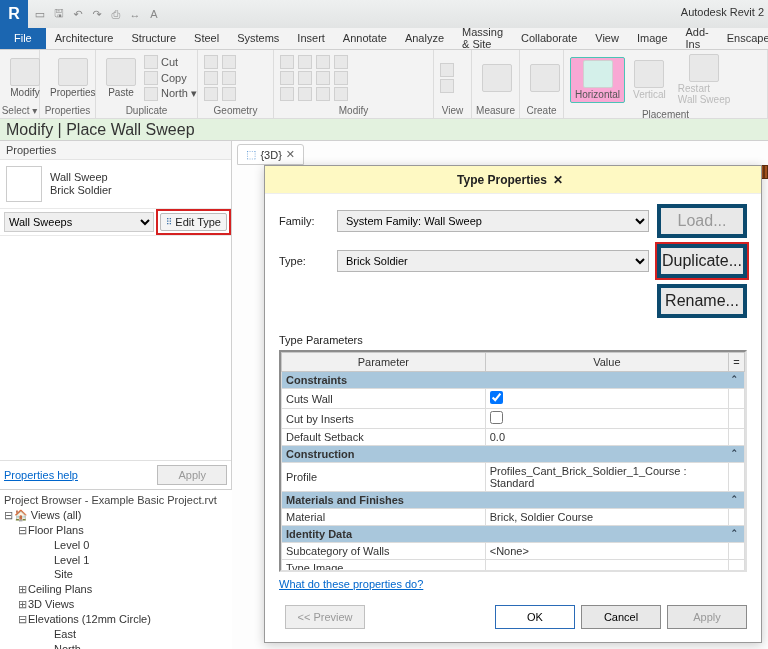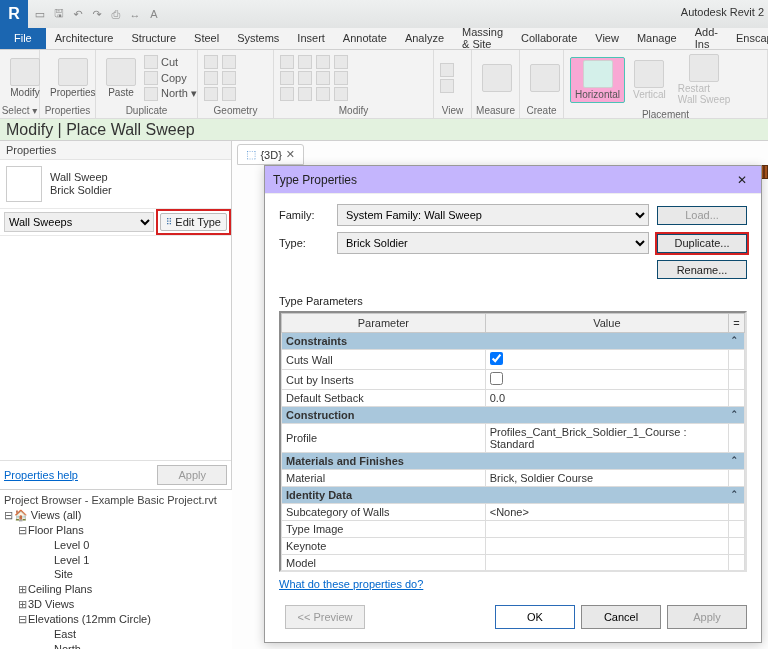--- a/index.html
+++ b/index.html
@@ -63,28 +63,28 @@
 
   
   .canvas-col { flex:1; position:relative; background:#fdfdfd; }
   .doc-tab { position:absolute; left:5px; top:3px; display:flex; align-items:center; gap:4px; border:1px solid #ccc; background:#fff; padding:3px 8px; border-radius:3px 3px 0 0;}
   .doc-tab .cube { color:#4a8bcf; }
   .doc-tab .close { color:#666; cursor:pointer; }
   .brick-strip { position:absolute; top:24px; left:148px; right:0; height:14px; background:repeating-linear-gradient(90deg,#a8541f 0,#a8541f 10px,#6f3612 10px,#6f3612 12px); border:1px solid #5c2d0f;}
 
   
   .dialog { position:absolute; left:264px; top:165px; width:498px; height:478px; background:#fff; border:1px solid #999; box-shadow:0 2px 10px rgba(0,0,0,.2); display:flex; flex-direction:column;}
-  .dlg-title { height:28px; display:flex; align-items:center; padding:0 8px; justify-content:space-between; background:#c4b5fd; border-bottom:1px solid #eee;}
+  .dlg-title { height:28px; display:flex; align-items:center; padding:0 8px; justify-content:center; background:#fef9c3; border-bottom:1px solid #eee;font-weight:bold;}
   .dlg-title span { font-size:12px; color:#222; }
   .dlg-close { font-size:14px; color:#222; cursor:pointer; padding:2px 6px;}
   .dlg-body { padding:10px 14px 0 14px; flex:1; display:flex; flex-direction:column; overflow:hidden;}
   .fld-row { display:flex; align-items:center; gap:8px; margin-bottom:6px; }
   .fld-row label { width:50px; font-size:11px; color:#222; }
   .fld-row select { flex:1; height:22px; border:1px solid #b5b5b5; font-size:11px; padding-left:4px;}
-  .fld-btn { width:90px; height:19px; background:#e8e8e8; border:1px solid #0c4a6e; font-size:11px; color:#222; display:flex; align-items:center; justify-content:center; position:relative;}
+  .fld-btn { width:90px; height:34px; background:#e8e8e8; border:4px solid #0c4a6e; font-size:16px; color:#222; display:flex; align-items:center; justify-content:center; position:relative;}
   .fld-btn.disabled { color:#999; }
   .dup-wrap { border:2px solid #d52121; margin:-2px; padding:0;}
   .tp-label { font-size:11px; color:#222; margin:10px 0 4px 0;}
   .param-grid { height:290px; border:2px inset #e0e0e0; overflow-y:scroll; }
   .param-grid table { width:100%; border-collapse:collapse; table-layout:fixed; }
   .param-grid th { background:#f1f1f1; border:1px solid #c8c8c8; font-weight:normal; padding:3px 4px; text-align:center; font-size:11px;}
   .param-grid th.eq { width:16px; }
   .param-grid td { border:1px solid #dcdcdc; padding:2px 4px; font-size:11px; height:17px; }
   .param-grid tr.section td { background:#a9c7dc; font-weight:bold; position:relative;}
   .param-grid tr.section td .chev { position:absolute; right:6px; top:2px; color:#345; font-size:9px;}
@@ -119,21 +119,21 @@
   <div class="menu-tab">Architecture</div>
   <div class="menu-tab">Structure</div>
   <div class="menu-tab">Steel</div>
   <div class="menu-tab">Systems</div>
   <div class="menu-tab">Insert</div>
   <div class="menu-tab">Annotate</div>
   <div class="menu-tab">Analyze</div>
   <div class="menu-tab">Massing &amp; Site</div>
   <div class="menu-tab">Collaborate</div>
   <div class="menu-tab">View</div>
-  <div class="menu-tab">Manage</div>
+  <div class="menu-tab">Image</div>
   <div class="menu-tab">Add-Ins</div>
   <div class="menu-tab">Enscape™</div>
 
 </div>
 
 <div class="ribbon">
   <div class="ribbon-group" style="width:40px;">
     <div class="buttons">
         <div class="rb-big">
           <div class="ic"></div>

